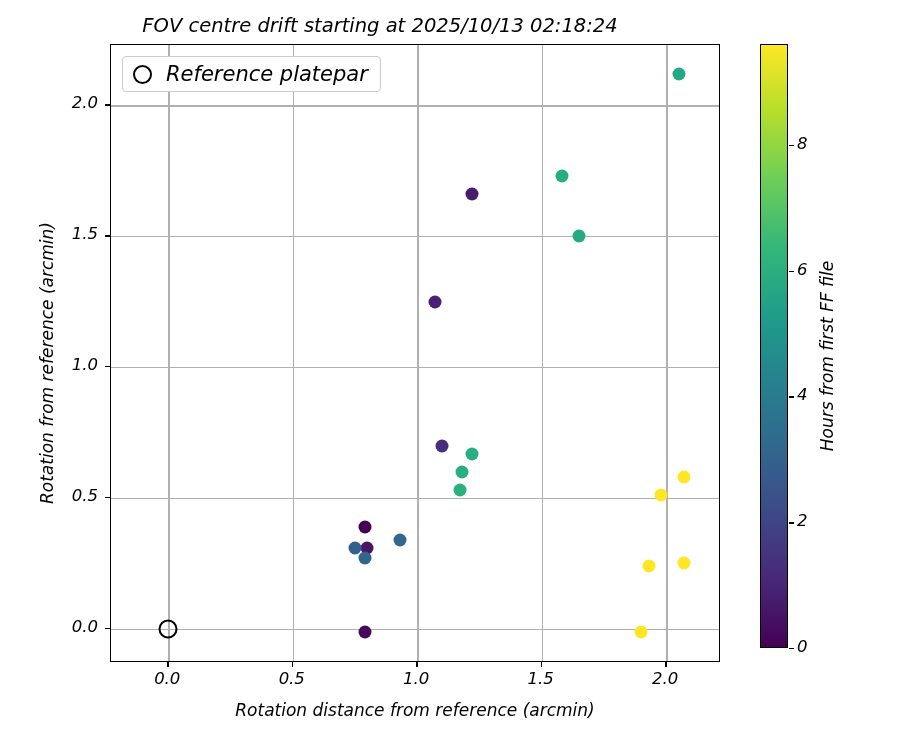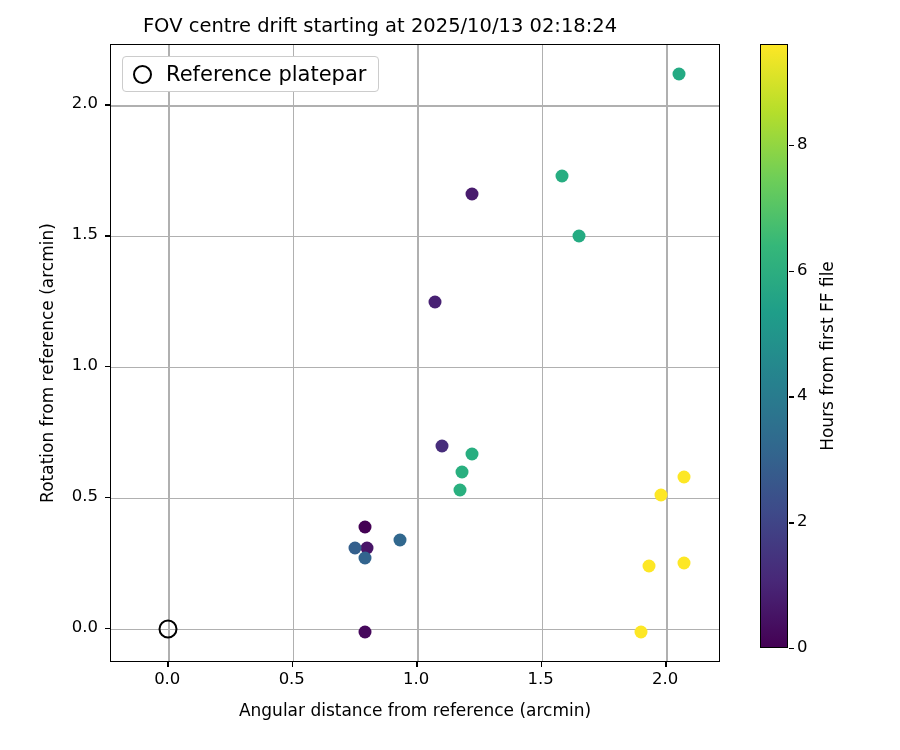--- a/index.html
+++ b/index.html
@@ -14,20 +14,21 @@
     color: #000000;
     position: relative;
     overflow: hidden;
   }
 
   #figure {
     position: absolute;
     left: 0; top: 0;
     width: 900px;
     height: 750px;
+    font-style: italic;
   }
 
   
   #chart-title {
     position: absolute;
     left: 0;
     top: 14px;
     width: 760px;
     text-align: center;
     font-size: 19.5px;
@@ -259,21 +260,21 @@
       <div class="ytick-mark" style="top: 497.025px;"></div>
       <div class="ytick-label" style="top: 497.025px;">0.5</div>
       <div class="ytick-mark" style="top: 366.093px;"></div>
       <div class="ytick-label" style="top: 366.093px;">1.0</div>
       <div class="ytick-mark" style="top: 235.161px;"></div>
       <div class="ytick-label" style="top: 235.161px;">1.5</div>
       <div class="ytick-mark" style="top: 104.229px;"></div>
       <div class="ytick-label" style="top: 104.229px;">2.0</div>
     </div>
 
-  <div id="xlabel">Angular distance from reference (arcmin)</div>
+  <div id="xlabel">Rotation distance from reference (arcmin)</div>
   <div id="ylabel">Rotation from reference (arcmin)</div>
 
   <div id="legend">
     <div id="legend-marker"></div>
     <div id="legend-label">Reference platepar</div>
   </div>
 
   <div id="colorbar-wrap">
     <div id="colorbar-gradient" style="background: linear-gradient(rgb(253, 231, 37), rgb(181, 222, 43), rgb(110, 206, 88), rgb(53, 183, 121), rgb(31, 158, 137), rgb(38, 130, 142), rgb(49, 104, 142), rgb(62, 73, 137), rgb(72, 40, 120), rgb(68, 1, 84));"></div>
   </div>

